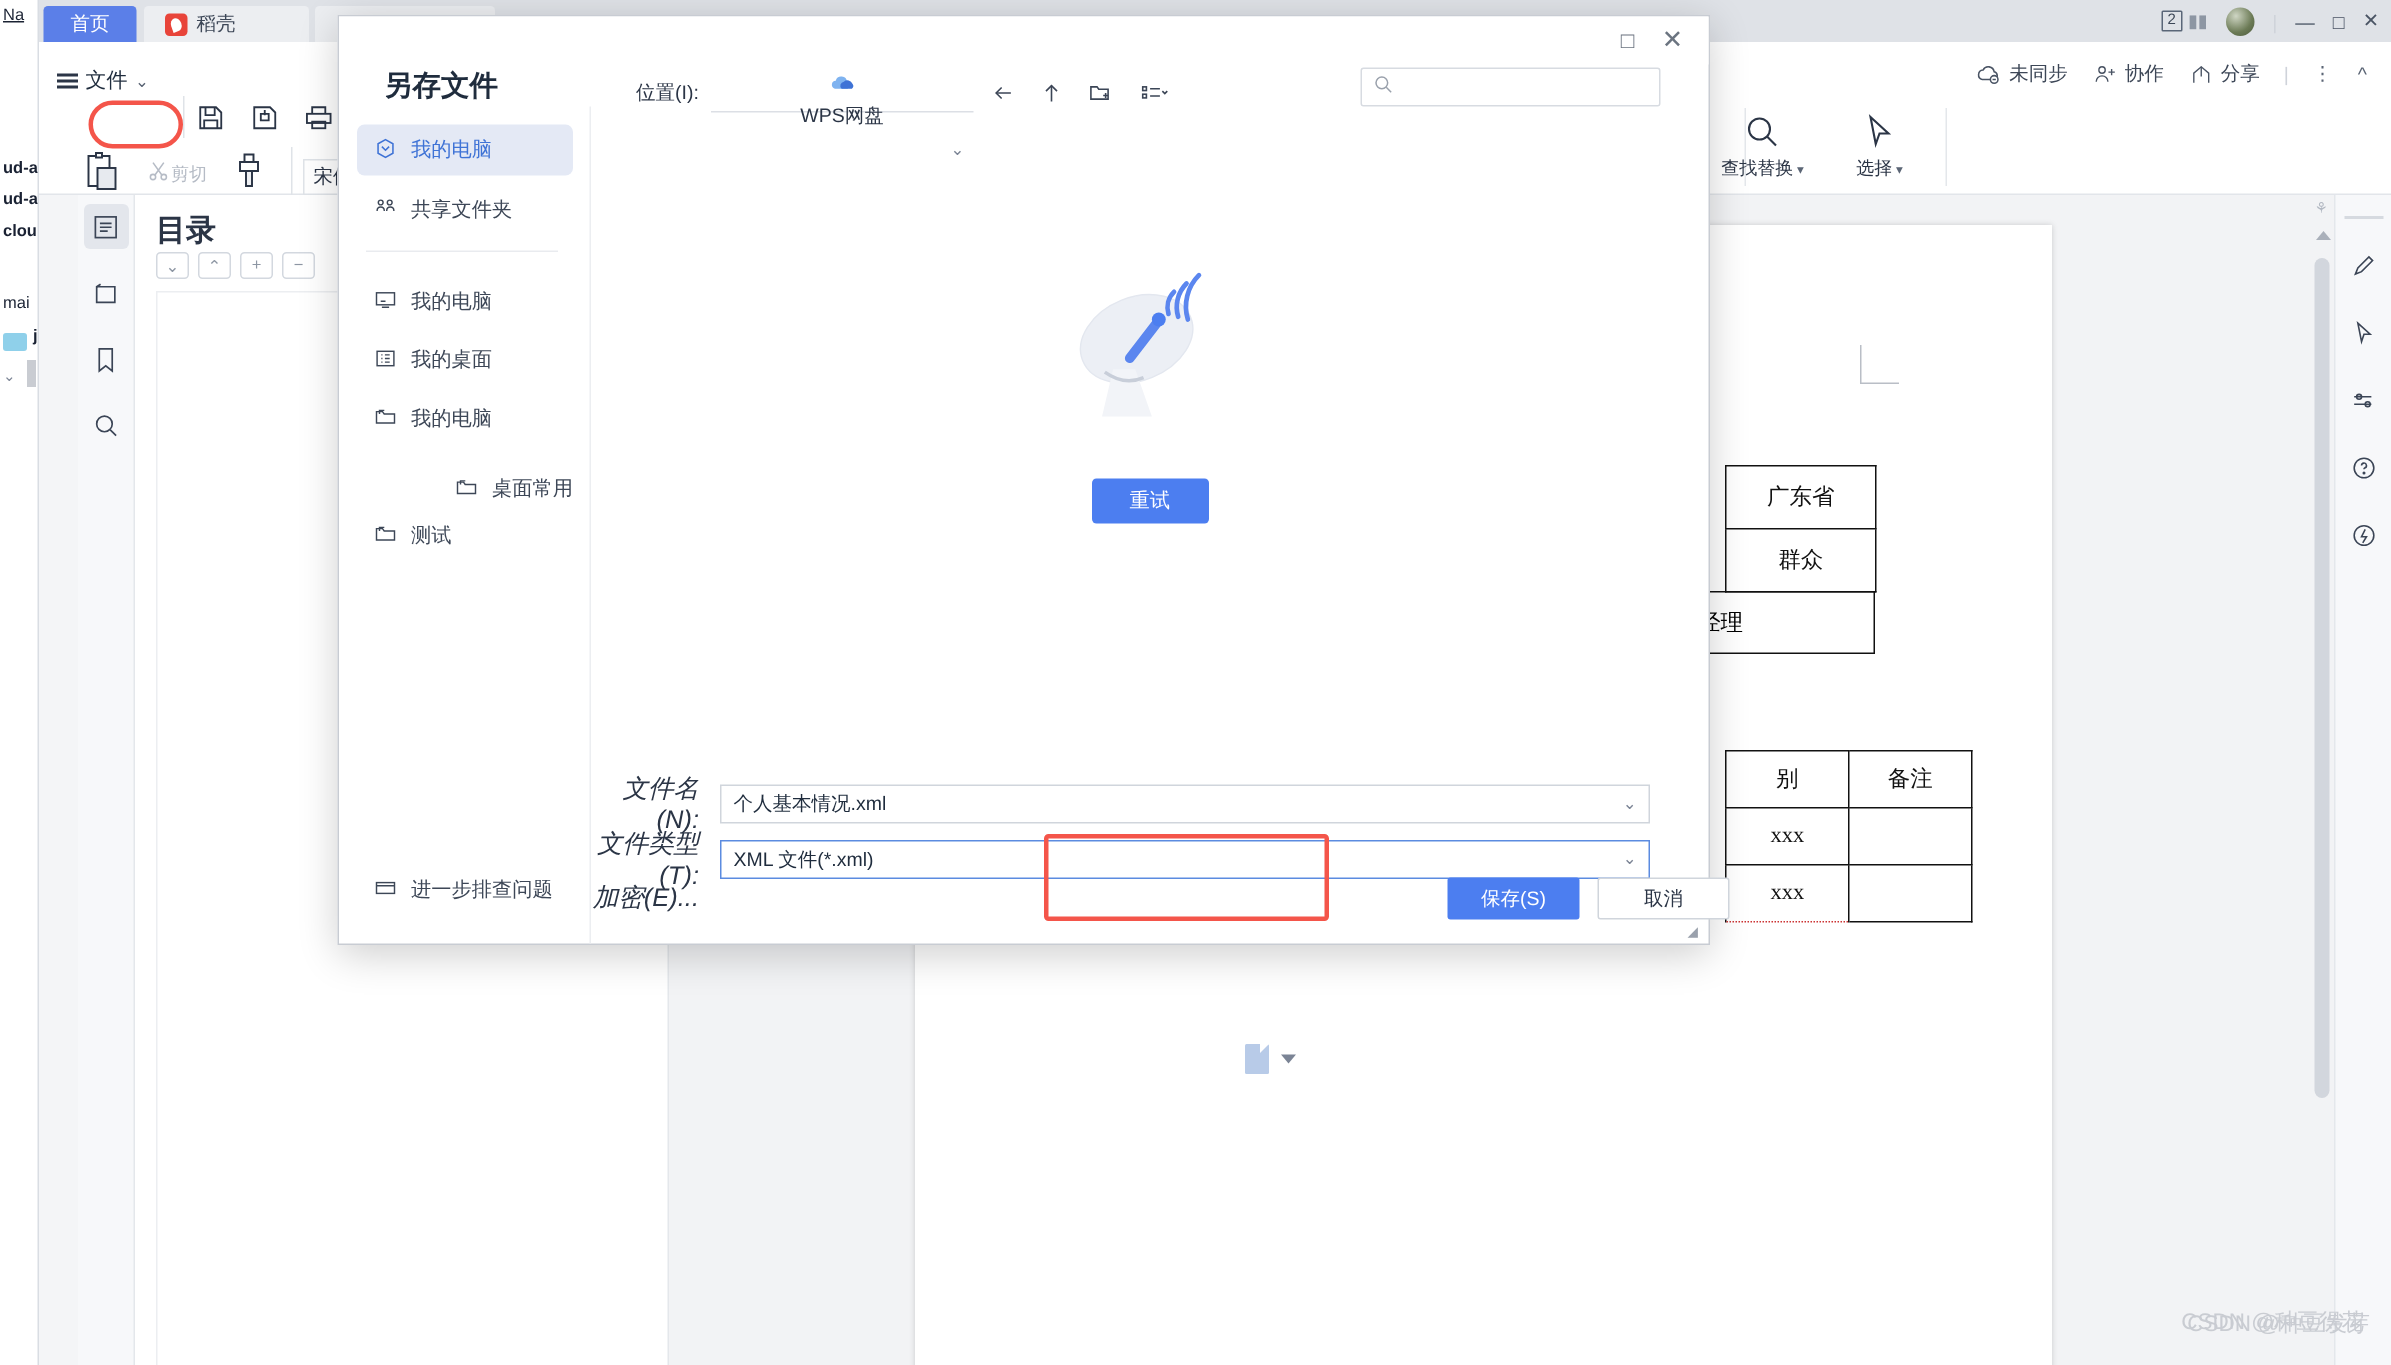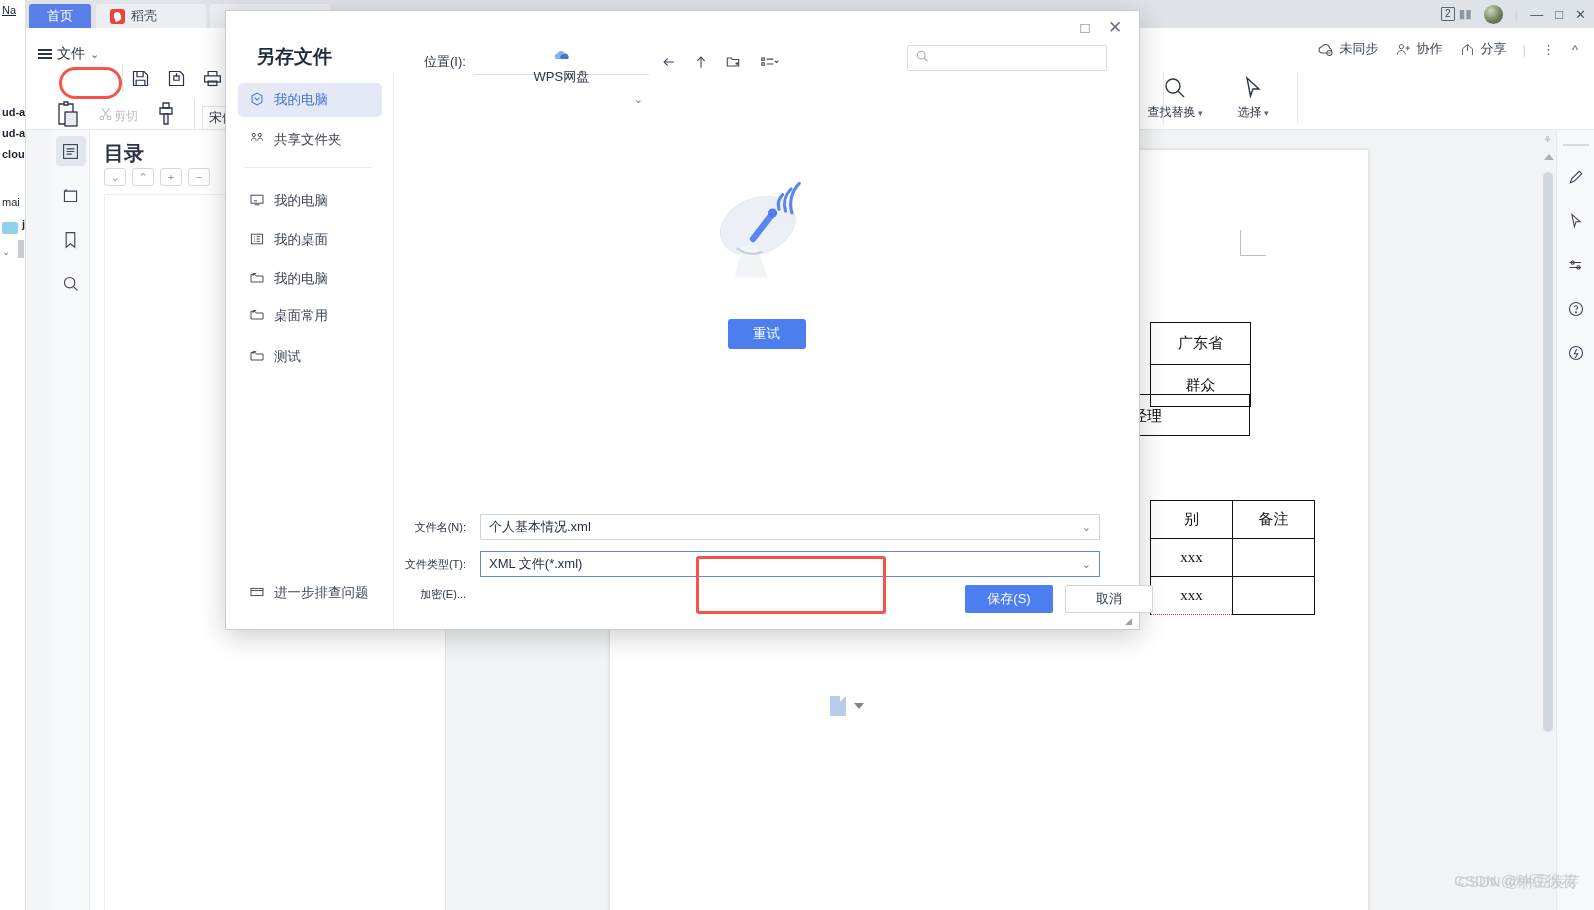--- a/index.html
+++ b/index.html
@@ -120,21 +120,21 @@
   
   .canvas { position:absolute; left:420px; top:130px; right:38px; bottom:0; background:#f2f3f5; }
   .page {
     position:absolute; left: 164px; top: 20px; width: 758px; height: 900px;
     background:#fff; box-shadow: 0 0 4px rgba(0,0,0,.16);
   }
   .corner-mark { position:absolute; left: 630px; top: 80px; width: 26px; height: 26px;
     border-left:1px solid #b9bec6; border-bottom:1px solid #b9bec6; }
   .doc-tbl { position:absolute; border-collapse:collapse; font-family:"Liberation Serif","DejaVu Serif",serif; font-size:15px; color:#111; }
   .doc-tbl td { border:1px solid #111; text-align:center; }
-  .tbl1 { left: 540px; top: 172px; }
+  .tbl1 { left: 540px; top: 160px; }
   .tbl1 td { width: 100px; height: 42px; }
   .tbl2 { left: 540px; top: 350px; }
   .tbl2 td { width: 82px; height: 38px; }
   .para-ico { position:absolute; left: 220px; top: 546px; display:flex; align-items:center; gap:8px;}
   .para-glyph { width:16px; height:20px; background:#b8cbe8; border-radius:1px; position:relative; }
   .para-glyph::after{content:"";position:absolute;right:0;top:0;border-left:6px solid #fff;border-bottom:6px solid transparent;}
   .caret-dn { width:0;height:0;border-left:5px solid transparent;border-right:5px solid transparent;border-top:6px solid #7b8495;}
 
   .vscroll { position:absolute; right: 0; top: 130px; width: 16px; bottom: 0; background:#f2f3f5; }
   .vscroll .thumb { position:absolute; left:3px; top: 42px; width:10px; height: 560px; background:#d2d6dd; border-radius:5px; }
@@ -169,21 +169,21 @@
 
   .empty { position:absolute; left:0; right:0; top:110px; text-align:center; }
   .dish { width:120px; height:112px; margin:0 auto; }
   .empty-txt { margin-top:16px; font-size:13.5px; color:#596273; }
   .empty-txt a { color:#4a7ae0; text-decoration:none; }
   .retry { margin-top:26px; display:inline-block; width:78px; height:30px; line-height:30px;
            background:#4c7ef0; color:#fff; font-size:13.5px; border-radius:3px; }
 
   .fields { position:absolute; left:-158px; right:0; bottom:0; height:120px; }
   .f-row { position:absolute; display:flex; align-items:center; }
-  .f-lbl { width:78px; text-align:right; font-size:11px; color:#2b3546; }
+  .f-lbl { width:78px; text-align:right; font-size:17px; color:#2b3546;font-style:italic; }
   .f-inp { margin-left:14px; height:26px; border:1px solid #d0d5dc; background:#fff;
            display:flex; align-items:center; padding-left:8px; font-size:13px; color:#1f2c3d; }
   .f-inp.focus { border:1px solid #5b8be0; }
   .f-caret { position:absolute; right:8px; color:#7b8495; font-size:11px; }
   .dlg-btn { width:88px; height:28px; font-size:13px; display:flex;align-items:center;justify-content:center; border-radius:2px; }
   .dlg-btn.primary { background:#4c7ef0; color:#fff; }
   .dlg-btn.ghost { background:#fff; color:#2b3546; border:1px solid #d0d5dc; }
   .redbox { position:absolute; left:470px; top:545px; width:190px; height:58px; border:3px solid #f4554a; border-radius:3px; }
   .resize-grip { position:absolute; right:4px; bottom:3px; width:10px; height:10px; color:#9aa1ac; font-size:9px; }
 
@@ -551,21 +551,21 @@
       </div>
       <div class="sitem" style="top:191px;">
         <span>
           <svg viewBox="0 0 20 20" width="16" height="16" fill="none" stroke="#3d4757" stroke-width="1.2">
             <path d="M2.5 5.5h5l1.4 2h8.6V15h-15z"></path>
               <path d="M5 7.5V4.5h4"></path>
           </svg>
         </span>
         <span>我的电脑</span>
       </div>
-      <div class="sitem" style="top:228px;">
+      <div class="sitem" style="top:238px;justify-content:flex-end;">
         <span>
           <svg viewBox="0 0 20 20" width="16" height="16" fill="none" stroke="#3d4757" stroke-width="1.2">
             <path d="M2.5 5.5h5l1.4 2h8.6V15h-15z"></path>
               <path d="M5 7.5V4.5h4"></path>
           </svg>
         </span>
         <span>桌面常用</span>
       </div>
       <div class="sitem" style="top:269px;">
         <span>

